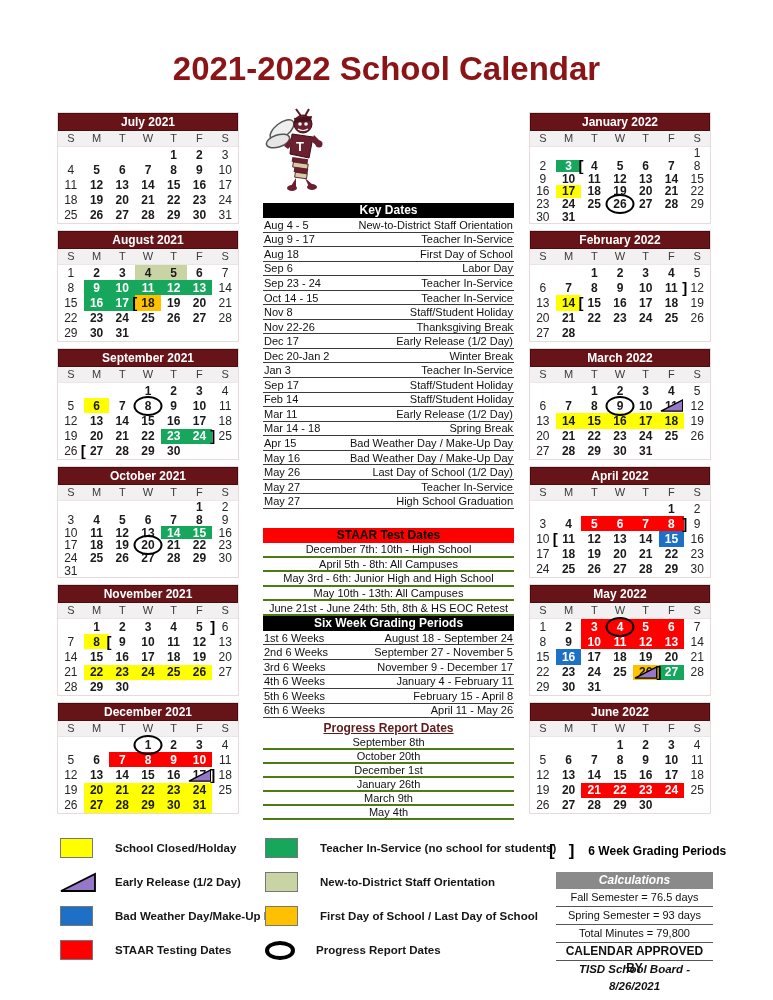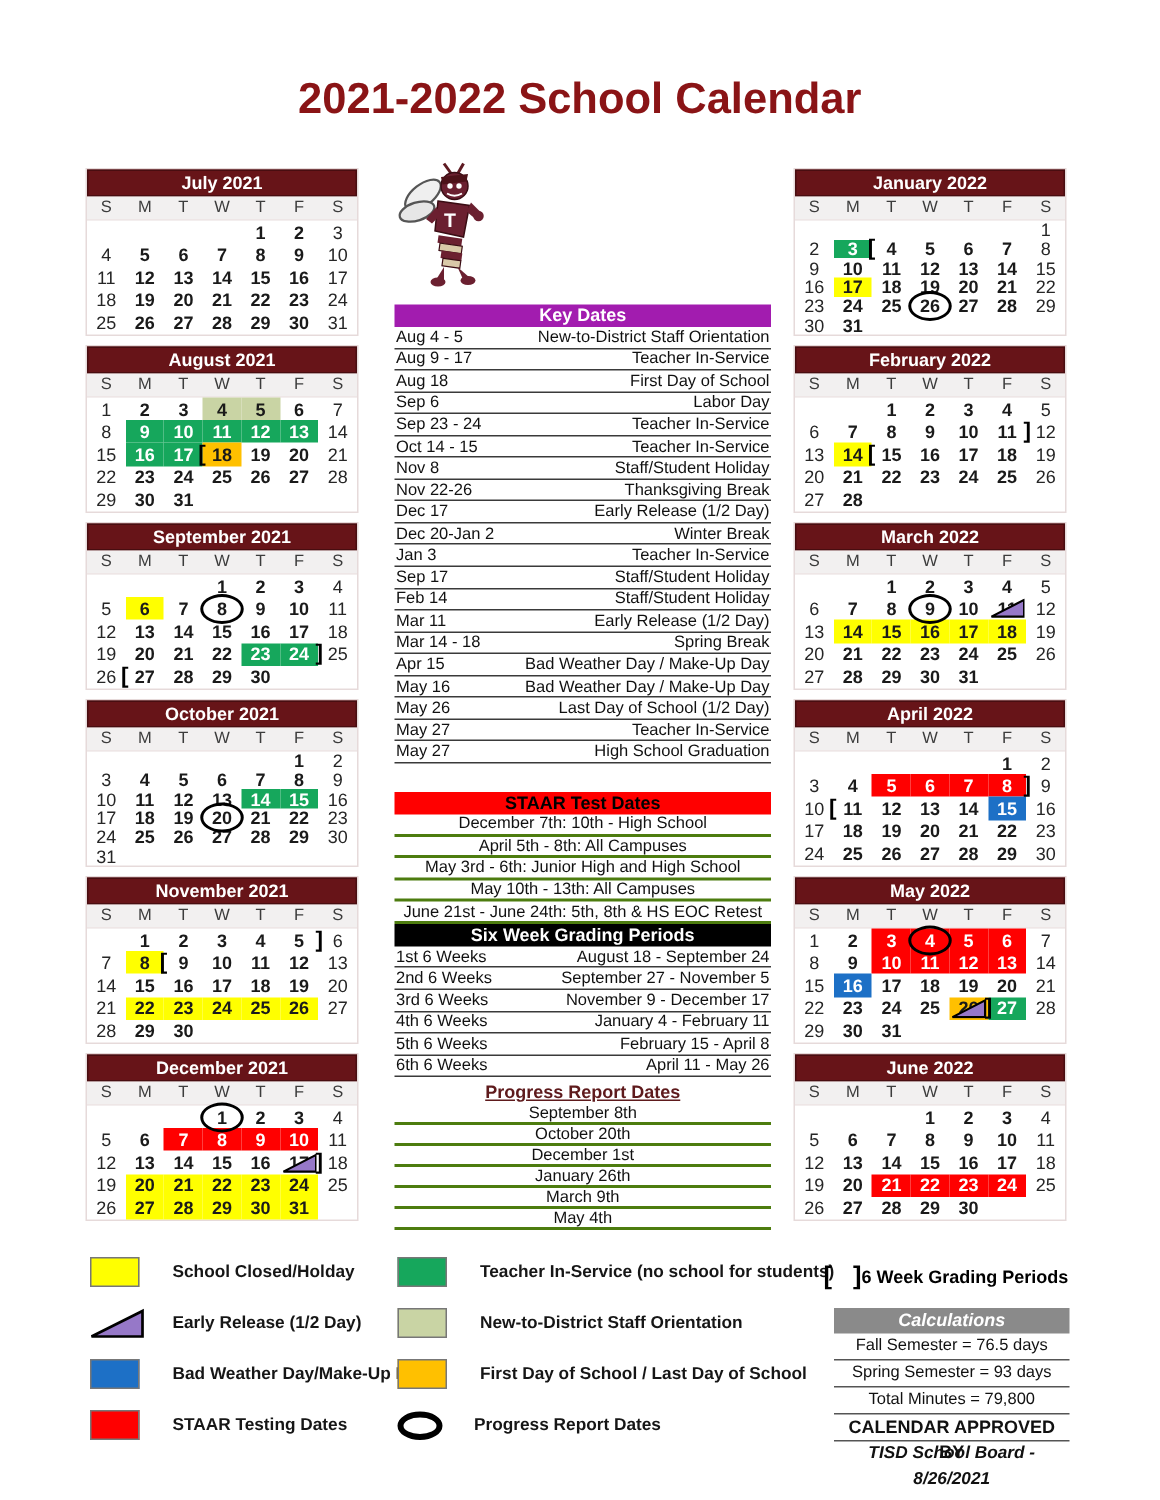--- a/index.html
+++ b/index.html
@@ -1,20 +1,20 @@
 <!DOCTYPE html>
 <html><head>
 <meta charset="utf-8">
 <style>
   html,body{margin:0;padding:0;width:773px;height:1000px;background:#fff;overflow:hidden;
     font-family:"Liberation Sans",sans-serif;-webkit-font-smoothing:antialiased;}
   #page{position:relative;width:773px;height:1000px;background:#fff;}
 
   .title{position:absolute;top:50px;left:0;width:100%;text-align:center;
-    font-size:29px;font-weight:bold;color:#8A1416;}
+    font-size:33px;font-weight:bold;color:#8A1416;}
 
   .col-left{position:absolute;left:57px;top:112px;width:182px;}
   .col-right{position:absolute;left:529px;top:112px;width:182px;}
   .col-mid{position:absolute;left:263px;top:105px;width:251px;}
 
   
   .month{height:112px;margin-bottom:6px;border:1px solid #E6DADA;display:flex;flex-direction:column;background:#fff;box-sizing:border-box;}
   .month-header{background:#671418;color:#fff;font-weight:bold;font-size:12px;text-align:center;
     height:16px;line-height:16px;border:1px solid #480d10;flex:none;}
   .weekday-row{display:grid;grid-template-columns:repeat(7,1fr);background:#F2F0F0;height:15px;
@@ -32,21 +32,21 @@
   .tri-svg{position:absolute;left:1px;bottom:1px;width:calc(100% - 2px);height:13px;z-index:3;}
 
   
   .info-row{display:flex;height:90px;}
   .logo-box{width:64px;flex:none;display:flex;align-items:center;justify-content:center;}
   .info-box{flex:1;background:#C2C2C2;text-align:center;padding-top:6px;box-sizing:border-box;}
   .district-name{font-weight:bold;font-size:12px;margin-bottom:3px;color:#111;}
   .district-line{font-weight:bold;font-size:11px;margin-bottom:3px;color:#111;}
 
   .section-header{height:15px;line-height:15px;text-align:center;font-weight:bold;font-size:12px;}
-  .key-header{background:#a21caf;color:#fff;margin-top:8px;}
+  .key-header{background:#000000;color:#fff;margin-top:8px;}
   .staar-header{background:#FF0000;color:#000;margin-top:19px;}
   .grading-header{background:#000;color:#fff;}
   .progress-header{color:#5E1A1C;text-decoration:underline;margin-top:3px;}
 
   .kd-row{height:14.55px;display:flex;justify-content:space-between;align-items:center;
     border-bottom:1px solid #3a3a3a;font-size:11px;color:#111;padding:0 1px;box-sizing:border-box;}
   .center-row{height:14.6px;display:flex;align-items:center;justify-content:center;
     border-bottom:2px solid #4d7c0f;font-size:11px;color:#111;box-sizing:border-box;text-align:center;}
   .progress-rows .center-row{height:14px;}
   .progress-rows .center-row:last-child{border-bottom-width:2px;}
@@ -58,21 +58,21 @@
   .legend-item{display:flex;align-items:center;height:20px;margin-bottom:14px;}
   .swatch{width:33px;height:20px;margin-right:22px;border:1px solid #777;box-sizing:border-box;flex:none;}
   .swatch-svg{width:36px;height:20px;margin-right:19px;flex:none;}
   .swatch-oval{width:30px;height:19px;border:4px solid #000;border-radius:50%;background:#fff;
     margin-right:21px;box-sizing:border-box;flex:none;}
   .legend-label{font-weight:bold;font-size:11.5px;color:#161616;white-space:nowrap;}
 
   .bracket-legend{position:absolute;left:549px;top:841px;display:flex;align-items:center;}
   .bracket-glyph{font-size:17px;font-weight:bold;color:#000;}
   .bracket-gap{width:14px;}
-  .bracket-text{font-weight:bold;font-size:12px;margin-left:0;white-space:nowrap;}
+  .bracket-text{font-weight:bold;font-size:12px;margin-left:14px;white-space:nowrap;}
 
   
   .calc-box{position:absolute;left:556px;top:872px;width:157px;}
   .calc-header{background:#8A8A8A;color:#fff;font-weight:bold;font-size:12px;text-align:center;
     height:17px;line-height:17px;font-style:italic;}
   .calc-row{height:17px;line-height:17px;text-align:center;font-size:11px;color:#111;
     border-bottom:1px solid #555;}
   .calc-approved{font-weight:bold;font-size:12px;}
   .calc-board{font-weight:bold;font-style:italic;font-size:11.5px;border-bottom:none;}
 </style>

